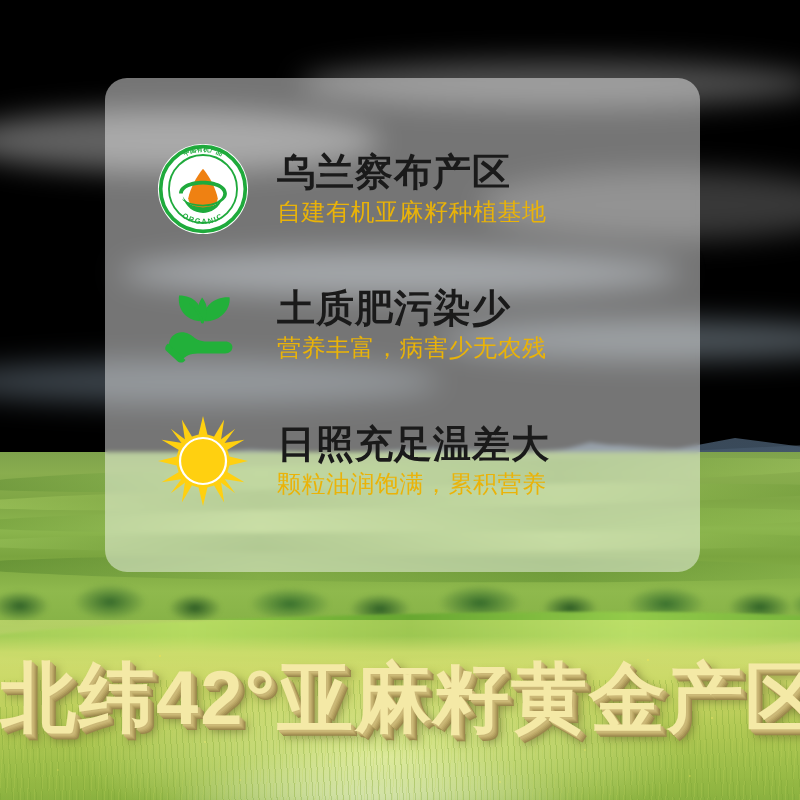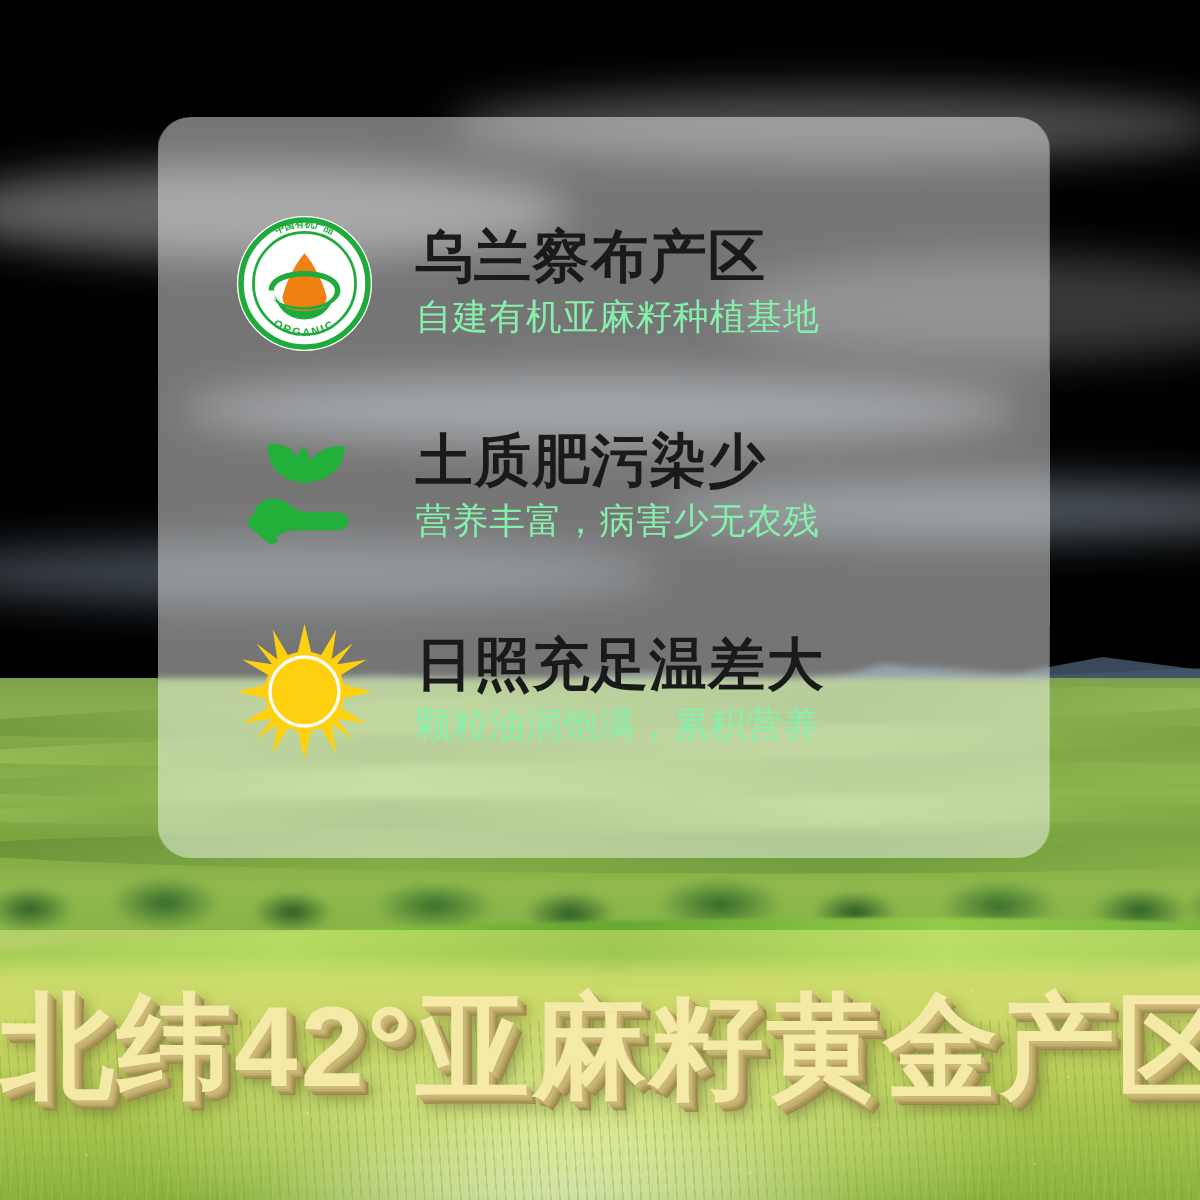--- a/index.html
+++ b/index.html
@@ -199,21 +199,21 @@
     box-sizing: border-box;
   }
   .feature-row { display: flex; align-items: center; gap: 28px; }
   .feature-icon { width: 92px; height: 92px; flex: 0 0 92px; position: relative; }
   .feature-text { display: flex; flex-direction: column; gap: 6px; }
   .feature-title {
     font-size: 38px; font-weight: 700; color: #1a1a1a;
     letter-spacing: 1px; line-height: 1.05; white-space: nowrap;
   }
   .feature-sub {
-    font-size: 24px; font-weight: 400; color: #86efac;
+    font-size: 24px; font-weight: 400; color: #eab308;
     letter-spacing: .5px; line-height: 1.1; white-space: nowrap;
   }
 
   
   .banner {
     position: absolute;
     left: 0; top: 648px; width: 740px;
     text-align: center;
     font-size: 76px;
     font-weight: 700;

